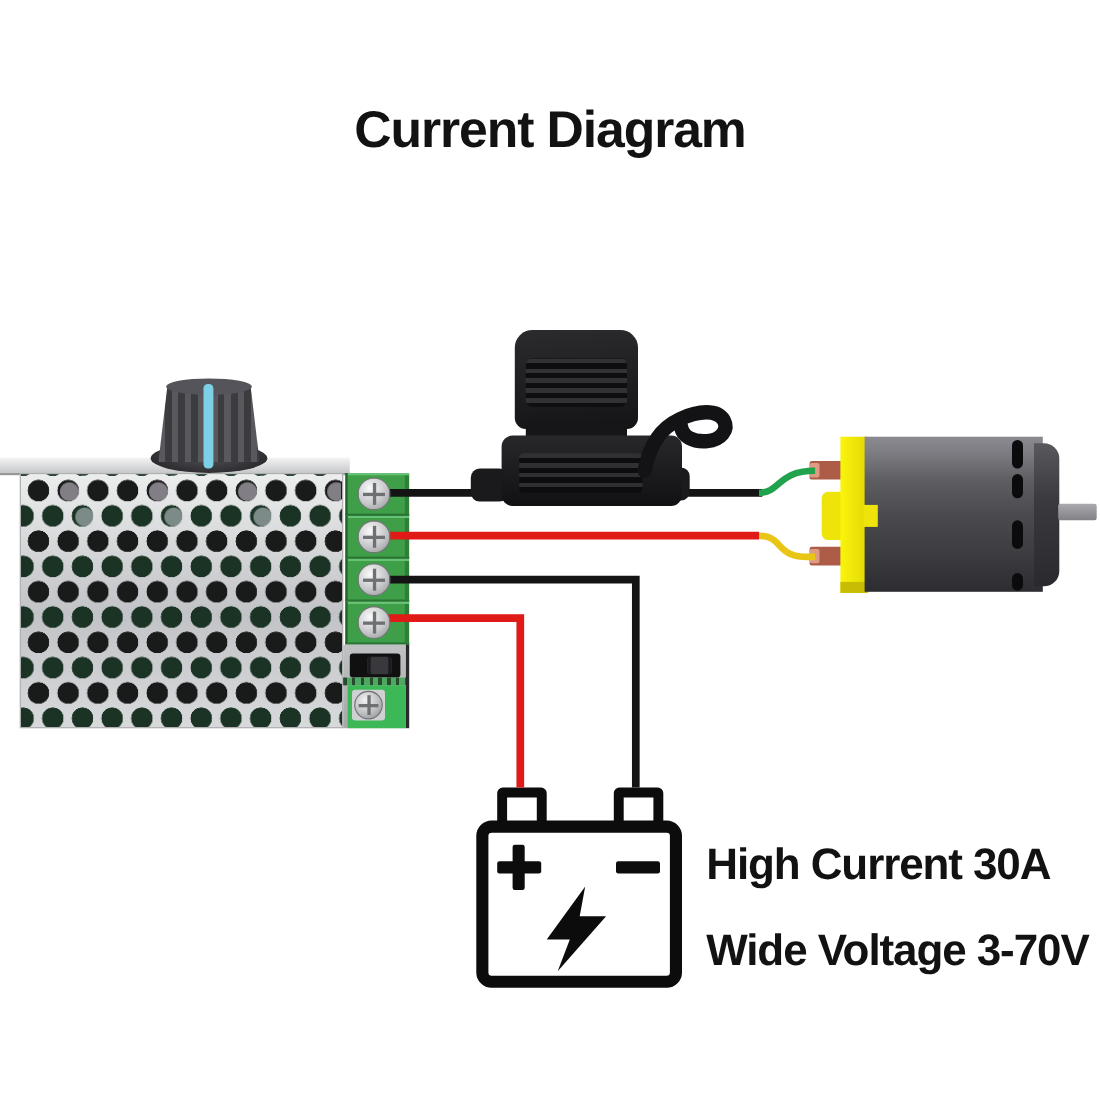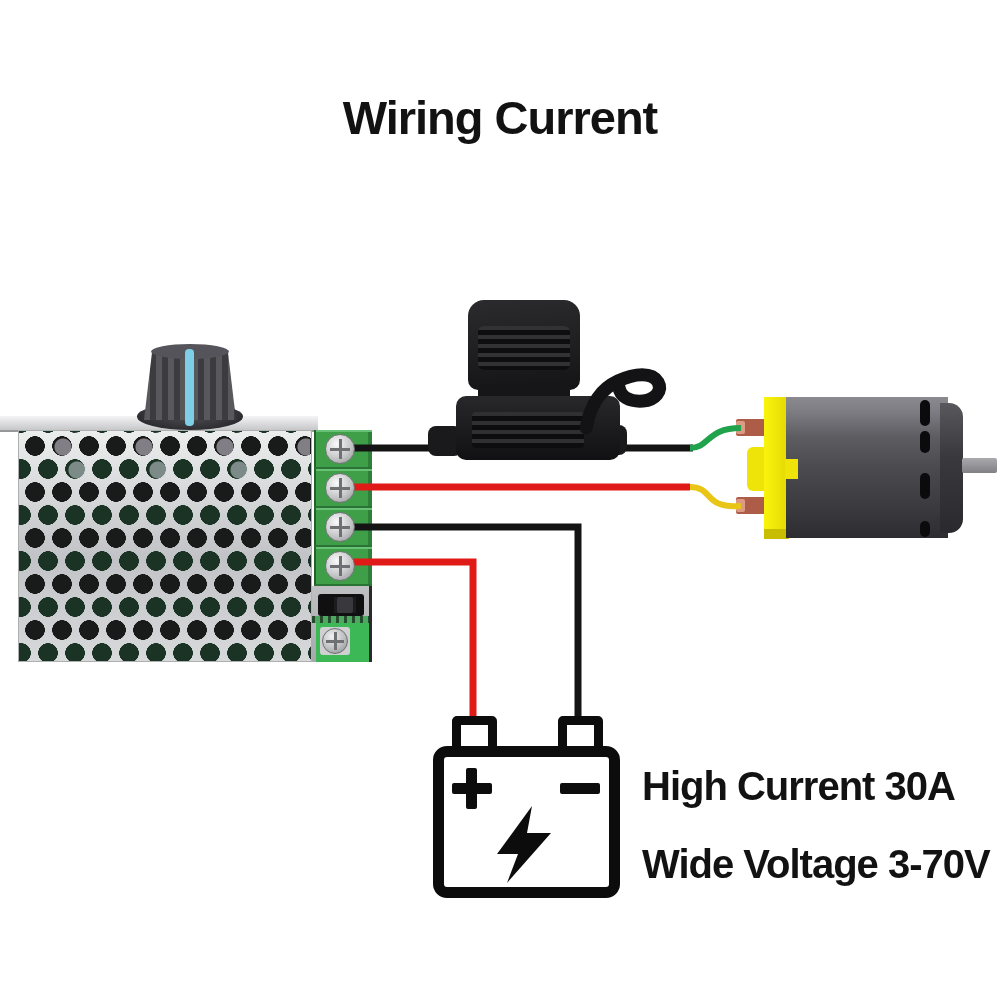--- a/index.html
+++ b/index.html
@@ -104,21 +104,21 @@
            background:#fff;box-sizing:border-box;}
   .bat-bar{background:#0c0c0c;border-radius:2px;}
   .plus-h{left:452px;top:783px;width:40px;height:11px;}
   .plus-v{left:466px;top:768px;width:11px;height:41px;}
   .minus{left:560px;top:783px;width:40px;height:11px;}
   .bolt{left:497px;top:806px;}
 </style>
 </head>
 <body>
 
-<div class="abs title">Wiring Current</div>
+<div class="abs title">Current Diagram</div>
 
 <div>
   <div class="abs flange"></div>
   <div class="abs knob-base"></div>
   <div class="abs knob-body"></div>
   <div class="abs knob-top"></div>
   <div class="abs knob-stripe"></div>
   <div class="abs case"></div>
   <div class="abs case-shine"></div>
 

